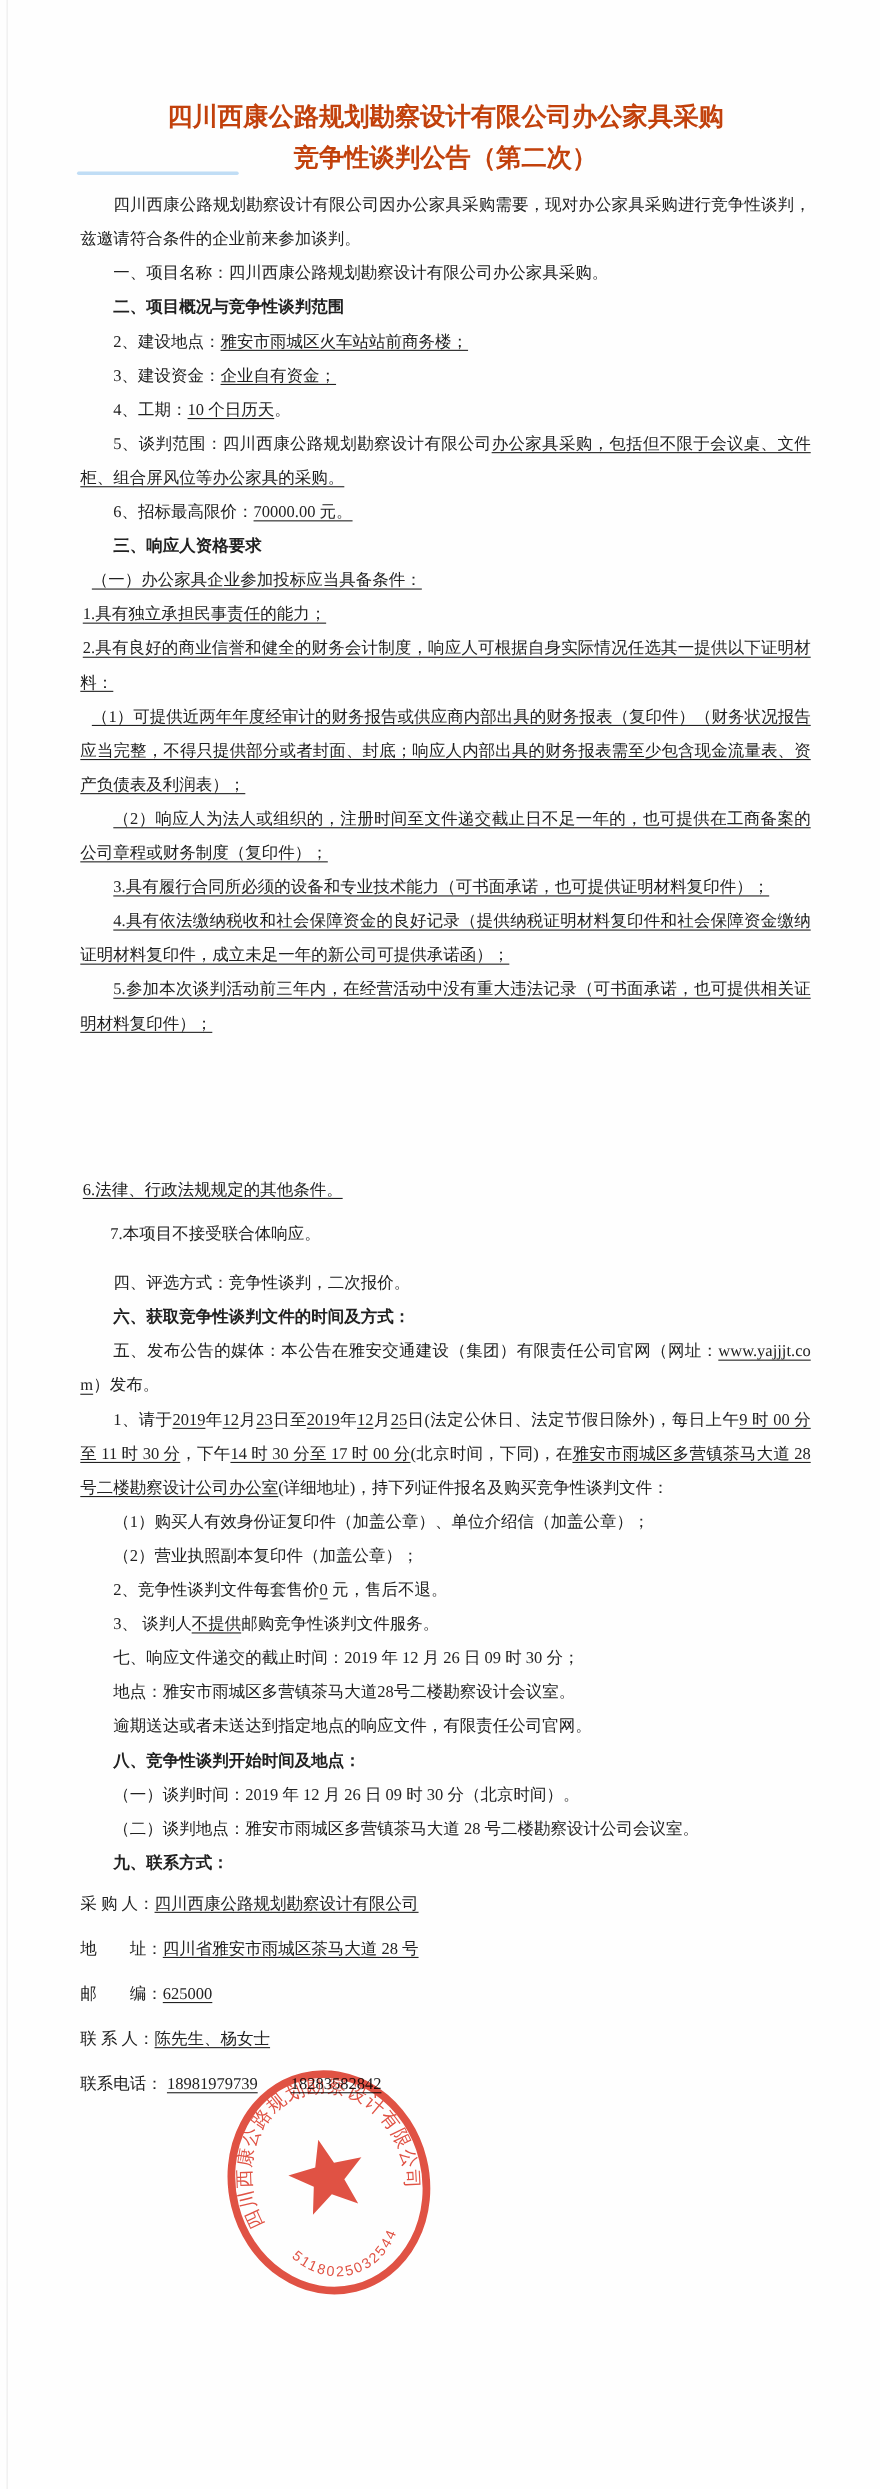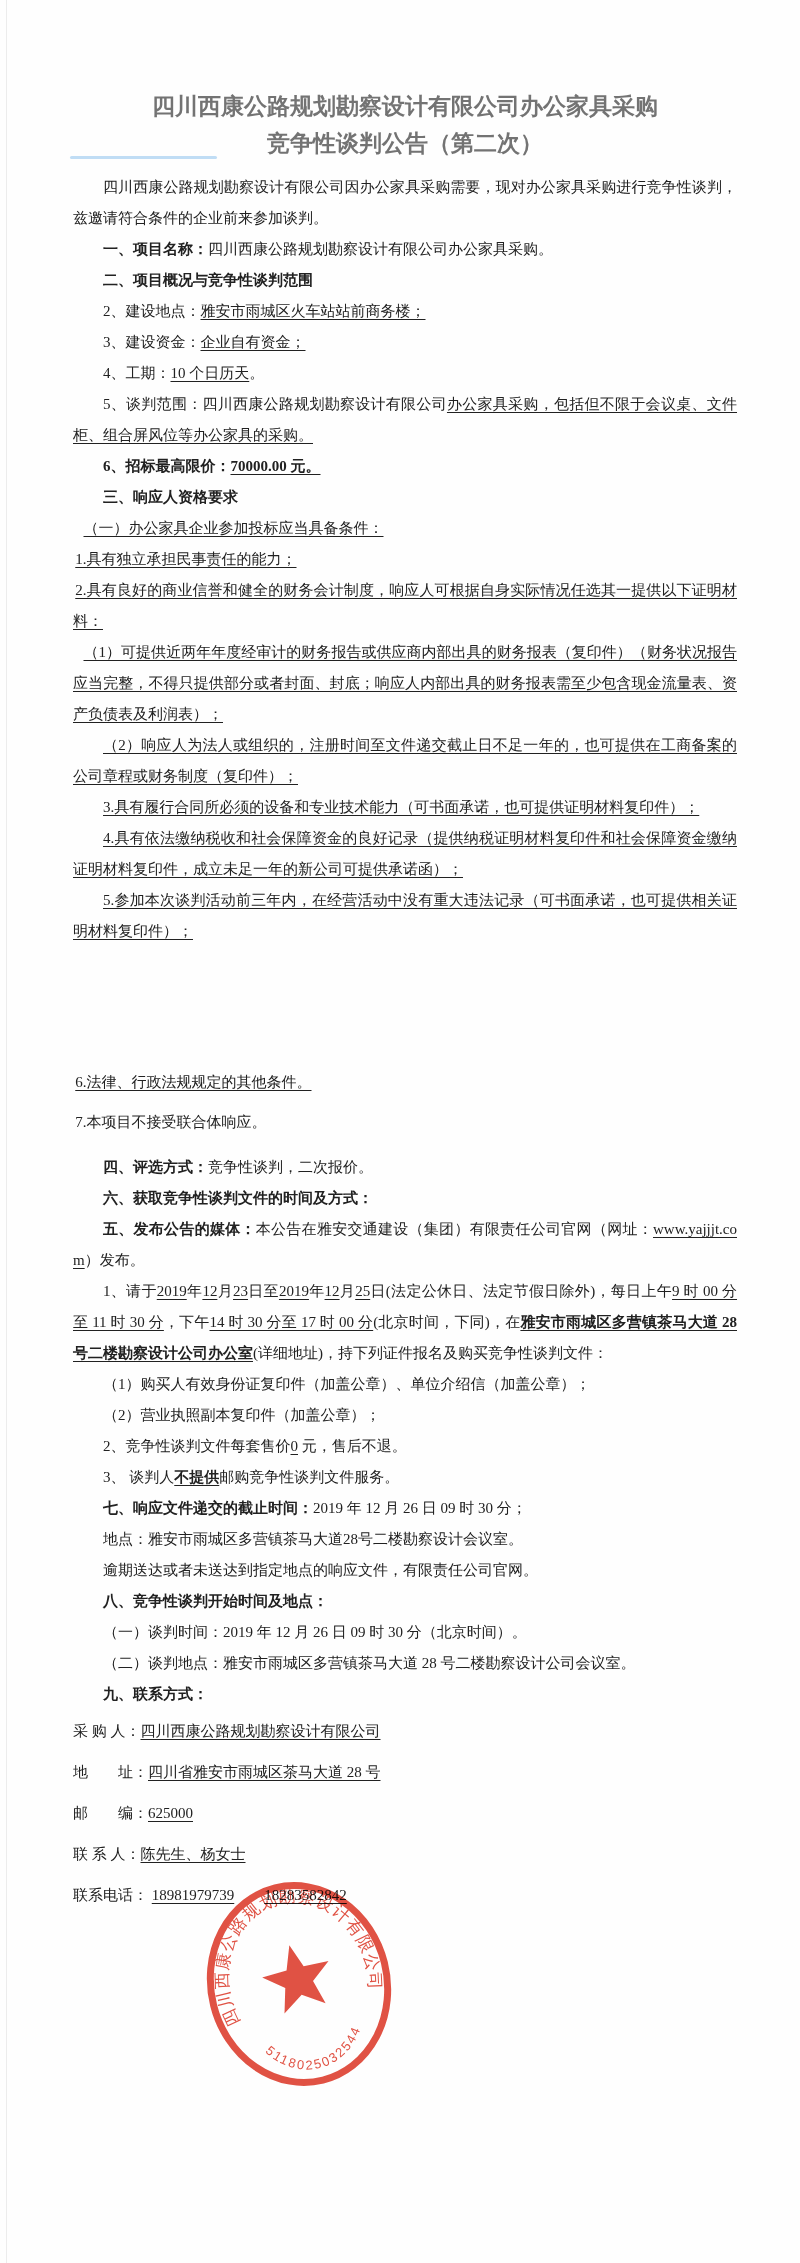--- a/index.html
+++ b/index.html
@@ -19,35 +19,35 @@
   .artifact-line {
     position: absolute; left: 70px; top: 156px; width: 147px; height: 3px;
     opacity: 0.85; border-radius: 2px;
   }
   .content {
     position: absolute; left: 73px; top: 88px; width: 664px;
   }
   .title-block { margin-bottom: 10px; }
   .title {
     text-align: center; font-weight: bold; font-size: 23px; line-height: 37px;
-    color: #737373;
+    color: #c2410c;
   }
   .para {
     margin: 0; font-size: 15px; line-height: 31px; text-align: justify;
     word-break: break-all;
   }
   .ind    { text-indent: 2em; }
   .ind-sm { text-indent: 0.7em; }
   .ind-xs { text-indent: 0.15em; }
   .hd { font-weight: bold; }
-  .b  { font-weight: bold; }
+  .b  { font-weight: normal; }
   .u  { text-decoration: underline; text-decoration-thickness: 1px; text-underline-offset: 3px; }
   .gap-xl { margin-top: 120px; }
   .gap-md { margin-top: 14px; }
-  .gap-sm { margin-top: 9px; }
+  .gap-sm { margin-top: 9px; margin-left: 25px; }
   .contact { line-height: 40px; margin-top: 1px; }
   .seal {
     position: absolute; left: 203px; top: 1878px; width: 192px; height: 212px;
     opacity: 0.88; mix-blend-mode: multiply;
     transform: rotate(-14deg);
     pointer-events: none;
   }
 </style>
 </head>
 <body>

